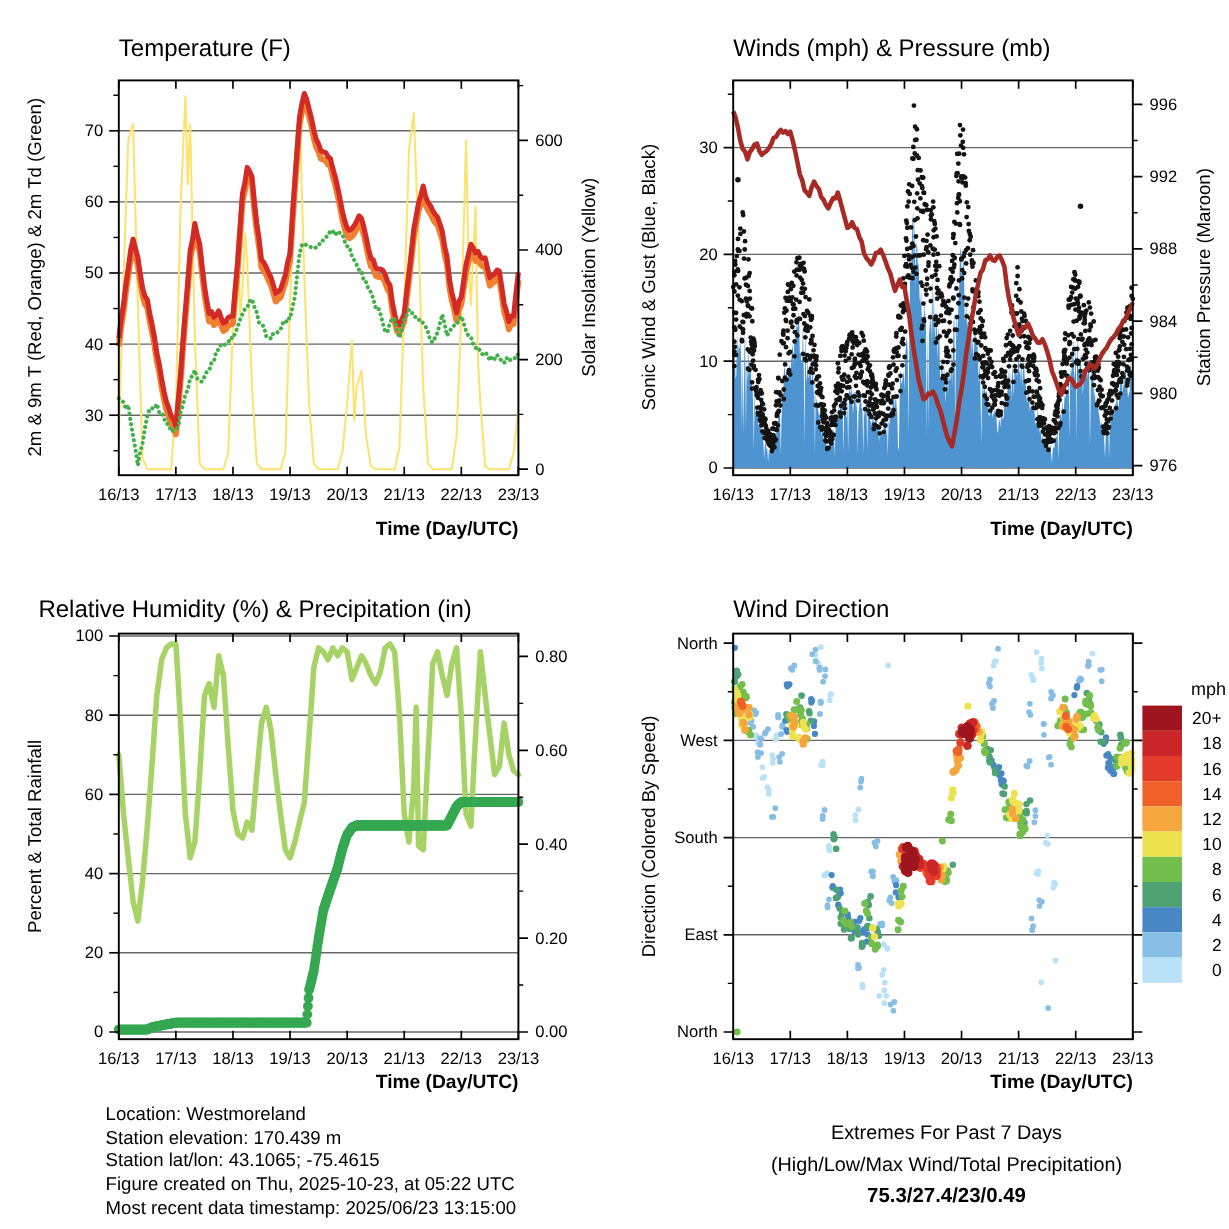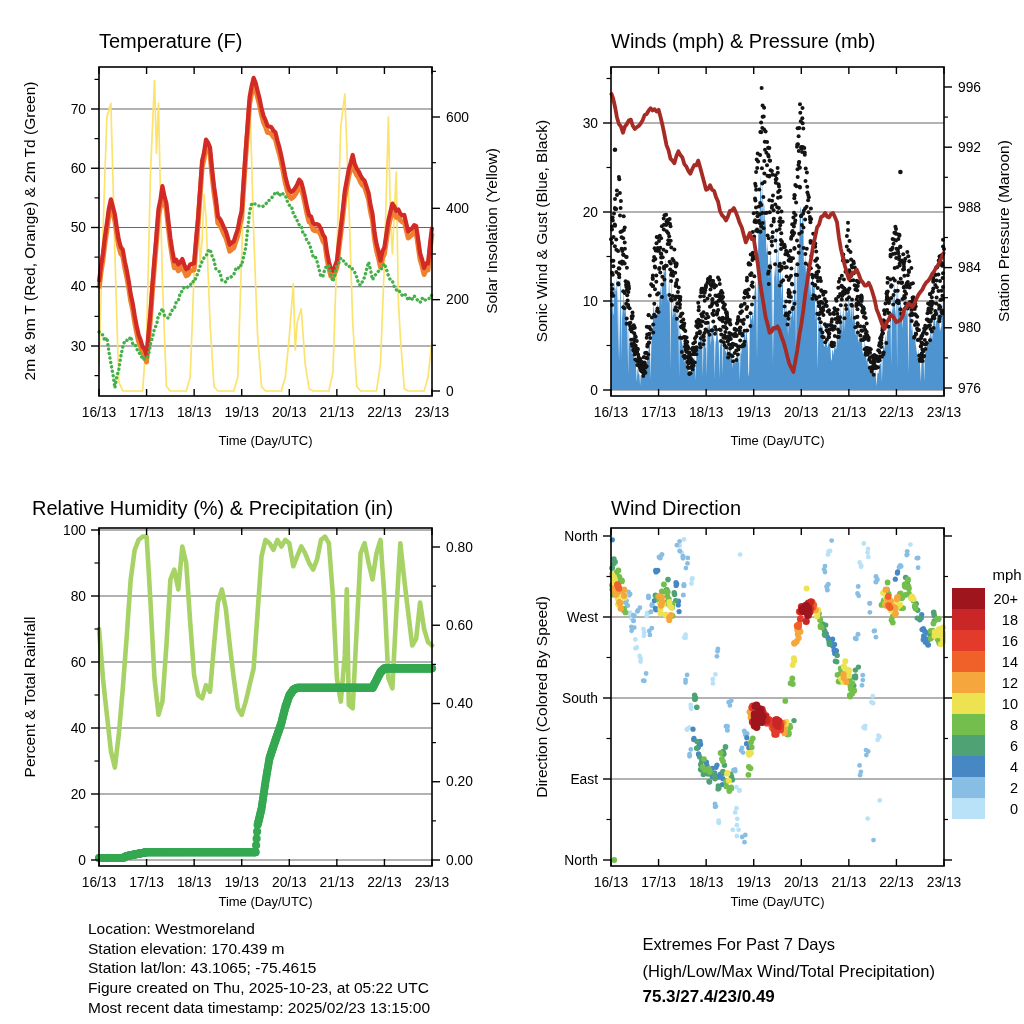--- a/index.html
+++ b/index.html
@@ -1,24 +1,24 @@
 <!DOCTYPE html>
 <html><head>
 <meta charset="utf-8">
 <style>
   html,body{margin:0;padding:0;background:#fff;}
   .fig{position:relative;width:1024px;height:1024px;background:#fff;overflow:hidden;
        font-family:"Liberation Sans","DejaVu Sans",sans-serif;color:#000;}
   .q{position:absolute;width:512px;height:468px;}
   .ttl{position:absolute;font-size:20px;white-space:nowrap;}
   .ylab{position:absolute;font-size:15.5px;white-space:nowrap;transform:translate(-50%,-50%) rotate(-90deg);}
-  .xlab{position:absolute;text-align:center;font-size:13px;}
+  .xlab{position:absolute;text-align:right;font-size:16px;font-weight:bold;}
   .mph{position:absolute;font-size:15px;text-align:center;}
   .info{position:absolute;left:88px;top:919px;font-size:15.5px;line-height:19.7px;}
-  .ext{position:absolute;right:89px;top:931px;text-align:left;font-size:16.5px;line-height:26.5px;}
+  .ext{position:absolute;right:89px;top:931px;text-align:center;font-size:16.5px;line-height:26.5px;}
   .ext .vals{font-weight:bold;font-size:17px;}
 </style>
 </head>
 <body>
 
 <div class="fig">
   <svg id="c0" class="q" style="left:0;top:0" width="512" height="468">
       <line x1="99" y1="346" x2="432" y2="346" stroke="#666666" stroke-width="1.2"></line>
       <line x1="99" y1="286.75" x2="432" y2="286.75" stroke="#666666" stroke-width="1.2"></line>
       <line x1="99" y1="227.5" x2="432" y2="227.5" stroke="#666666" stroke-width="1.2"></line>
@@ -3180,21 +3180,21 @@
   <div class="xlab" style="left:99px;top:894px;width:333px">Time (Day/UTC)</div>
   <div class="xlab" style="left:611px;top:894px;width:333px">Time (Day/UTC)</div>
 
   <div class="mph" style="left:984px;top:566px;width:46px">mph</div>
 
   <div class="info">
     <div>Location: Westmoreland</div>
     <div>Station elevation: 170.439 m</div>
     <div>Station lat/lon: 43.1065; -75.4615</div>
     <div>Figure created on Thu, 2025-10-23, at 05:22 UTC</div>
-    <div>Most recent data timestamp: 2025/02/23 13:15:00</div>
+    <div>Most recent data timestamp: 2025/06/23 13:15:00</div>
   </div>
 
   <div class="ext">
     <div>Extremes For Past 7 Days</div>
     <div>(High/Low/Max Wind/Total Precipitation)</div>
     <div class="vals">75.3/27.4/23/0.49</div>
   </div>
 </div>
 
 </body></html>

